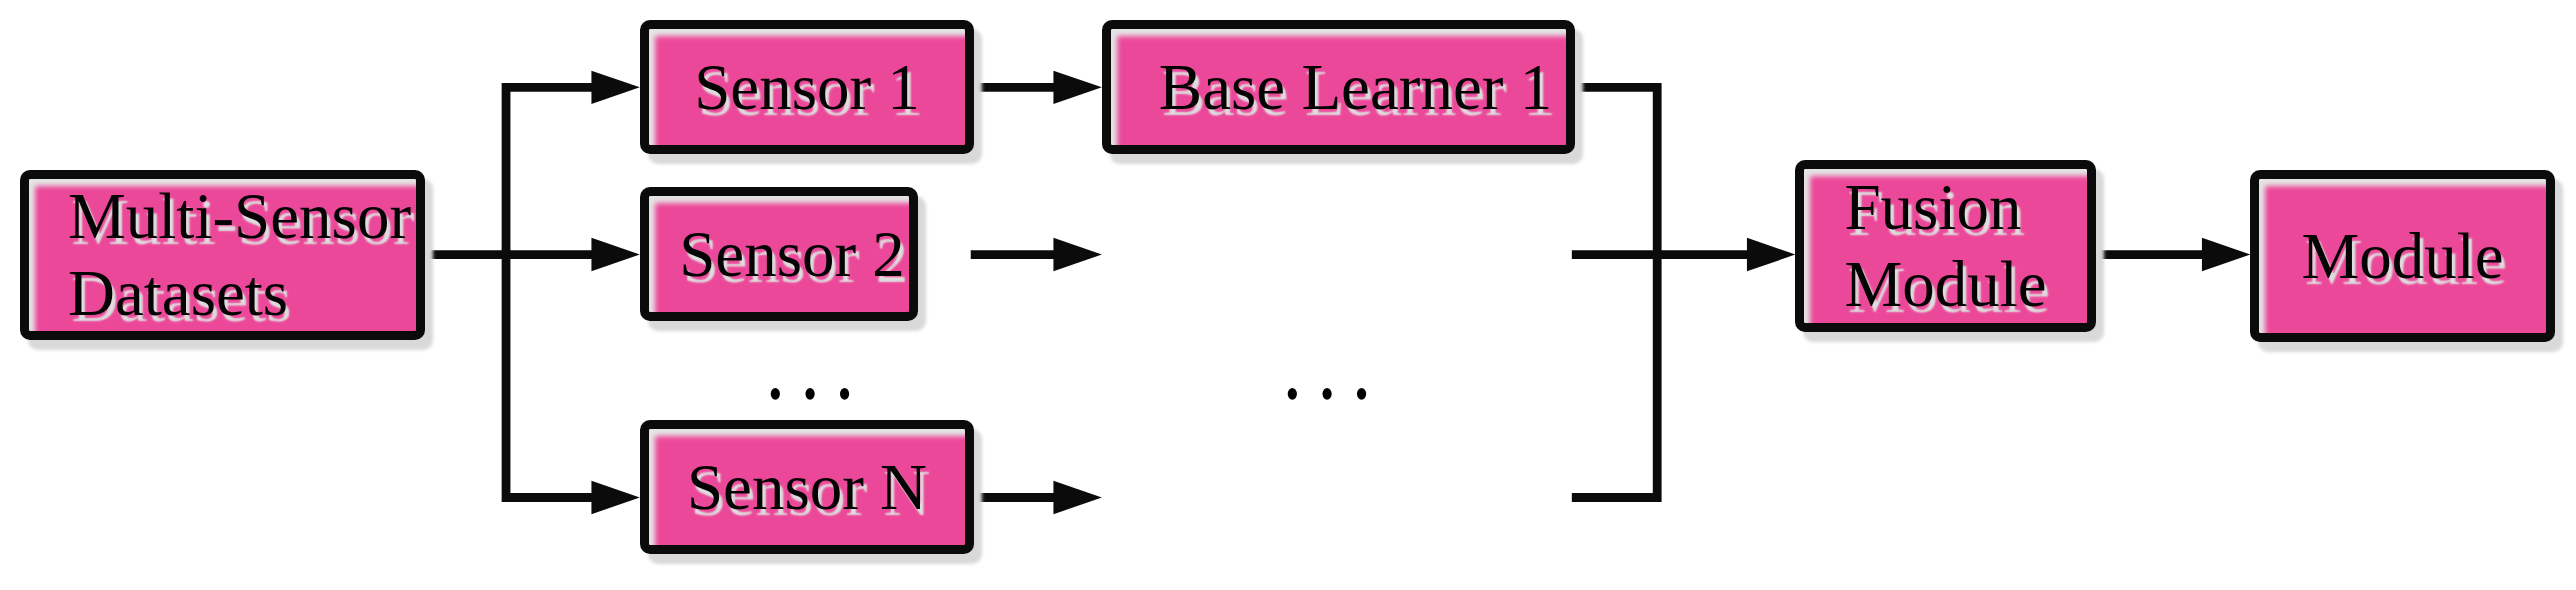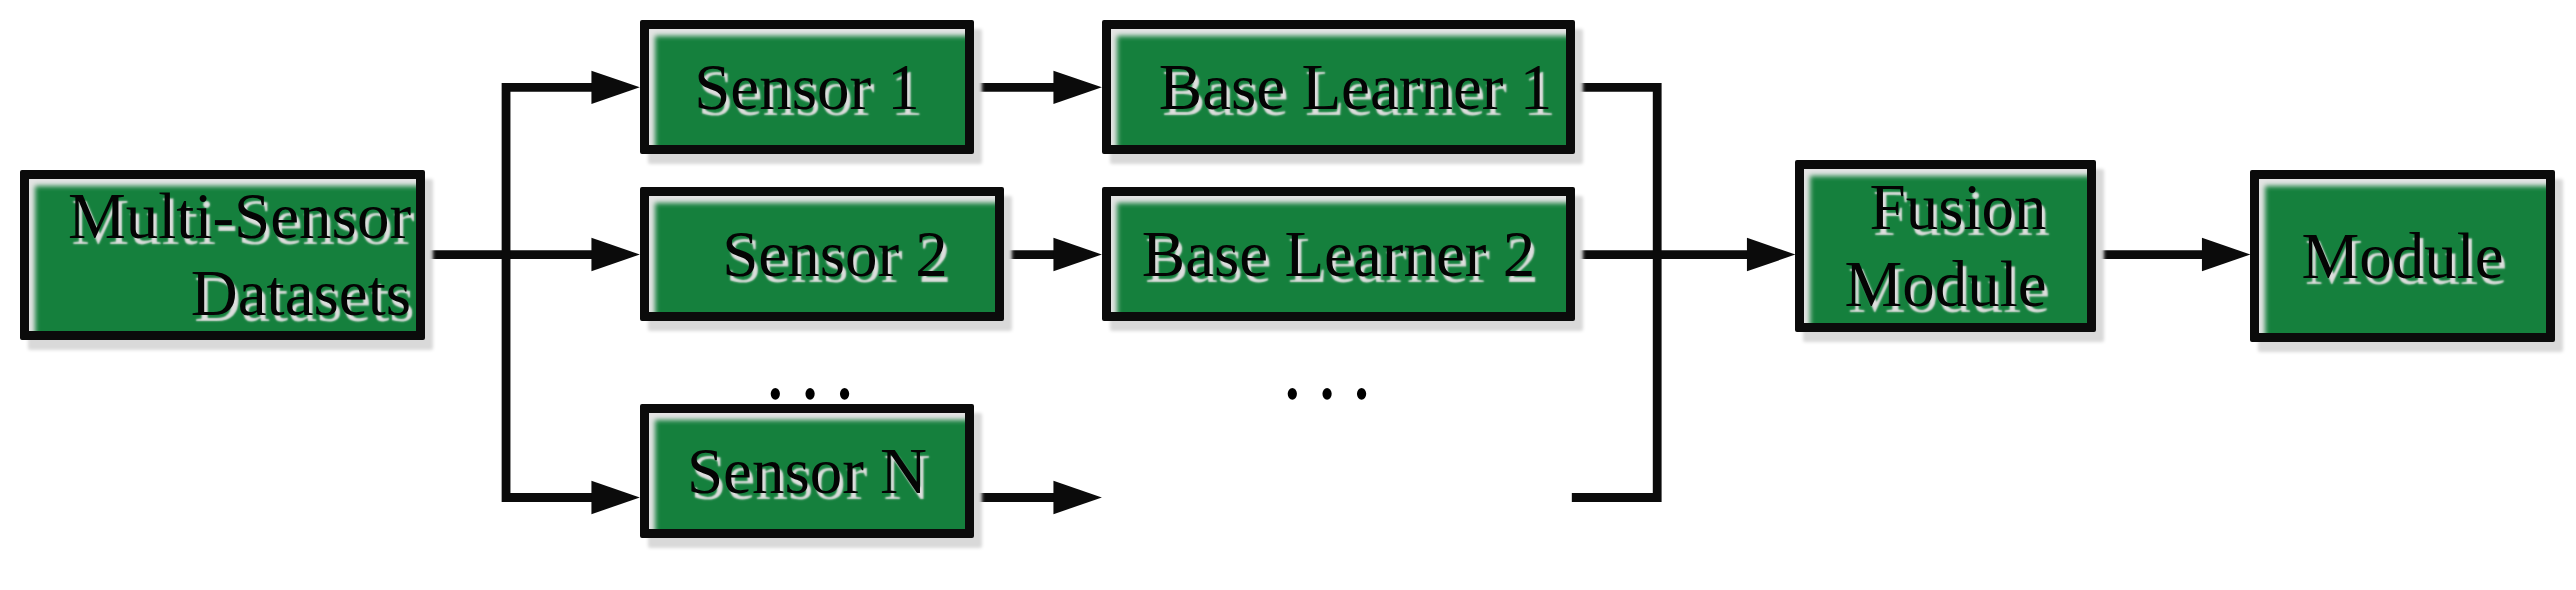--- a/index.html
+++ b/index.html
@@ -19,29 +19,29 @@
   .connectors {
     position: absolute;
     left: 0;
     top: 0;
     z-index: 1;
   }
   .node {
     position: absolute;
     z-index: 2;
     box-sizing: border-box;
-    background: #15803d;
+    background: #ec4899;
     border: 9.7px solid #0b0b0b;
-    border-radius: 2px;
+    border-radius: 10px;
     box-shadow: 8px 9.7px 3.5px 0 #d9d9d9,
                 inset 7px 8px 5.3px -0.9px #e4e4e4;
     display: flex;
     align-items: center;
     justify-content: center;
-    text-align: right;
+    text-align: left;
   }
   .node-label {
     display: block;
     white-space: pre-line;
     font-size: 65px;
     line-height: 77px;
     color: #040404;
     text-shadow: 3.5px 6.2px 1.8px #dedede;
   }
   .ellipsis {
@@ -57,22 +57,22 @@
     font-size: 39px;
     letter-spacing: 21px;
     padding-left: 21px; 
     color: #000000;
     line-height: 1;
     transform: scaleY(1.25); 
   }
   
   .pos-multi   { left: 20px;   top: 170px; width: 405px; height: 170px; padding-left: 34px; }
   .pos-s1      { left: 640px;  top: 20px;  width: 334px; height: 134px; }
-  .pos-s2      { left: 640px;  top: 187px; width: 364px; height: 134px; padding-left: 26px; }
-  .pos-sn      { left: 640px;  top: 404px; width: 334px; height: 134px; }
+  .pos-s2      { left: 640px;  top: 187px; width: 278px; height: 134px; padding-left: 26px; }
+  .pos-sn      { left: 640px;  top: 420px; width: 334px; height: 134px; }
   .pos-b1      { left: 1102px; top: 20px;  width: 473px; height: 134px; padding-left: 34px; }
   .pos-b2      { left: 1102px; top: 187px; width: 473px; height: 134px; }
   .pos-bn      { left: 1102px; top: 430px; width: 473px; height: 134px; }
   .pos-fusion  { left: 1795px; top: 160px; width: 301px; height: 172px; }
   .pos-output  { left: 2250px; top: 170px; width: 305px; height: 172px; }
   .pos-dots-sensors  { left: 678px;  top: 358px; }
   .pos-dots-learners { left: 1195px; top: 358px; }
 </style>
 </head>
 <body>
@@ -122,23 +122,20 @@
   </div>
 
   <div class="node pos-sn">
     <span class="node-label">Sensor N</span>
   </div>
 
   <div class="node pos-b1">
     <span class="node-label">Base Learner 1</span>
   </div>
 
-  <div class="node pos-b2">
-    <span class="node-label">Base Learner 2</span>
-  </div>
 
 
   <div class="node pos-fusion">
     <span class="node-label">Fusion
 Module</span>
   </div>
 
   <div class="node pos-output">
     <span class="node-label">Module</span>
   </div>

